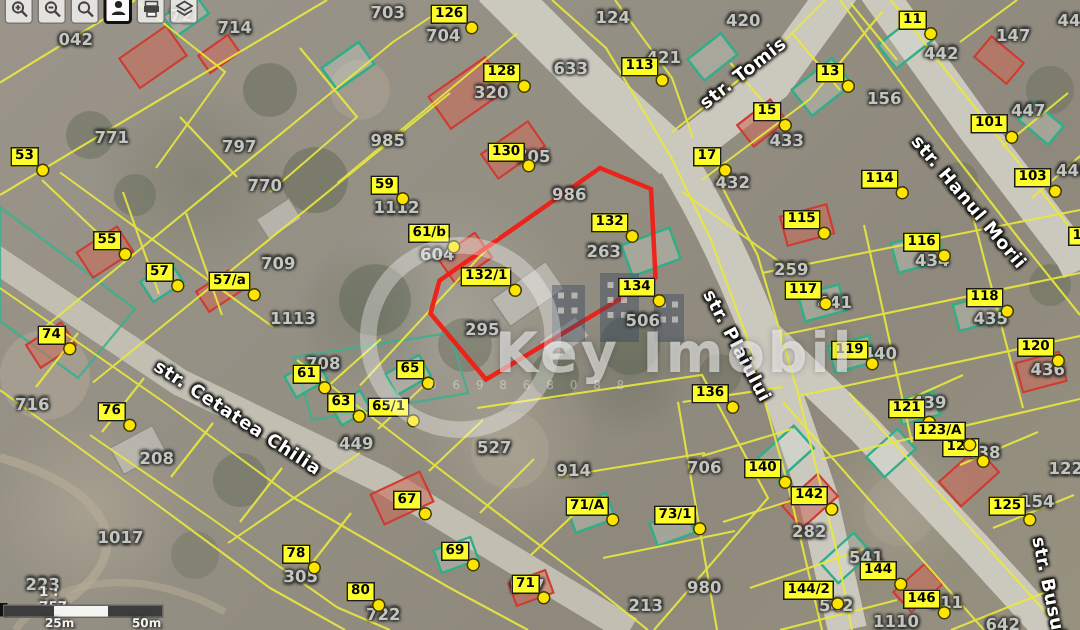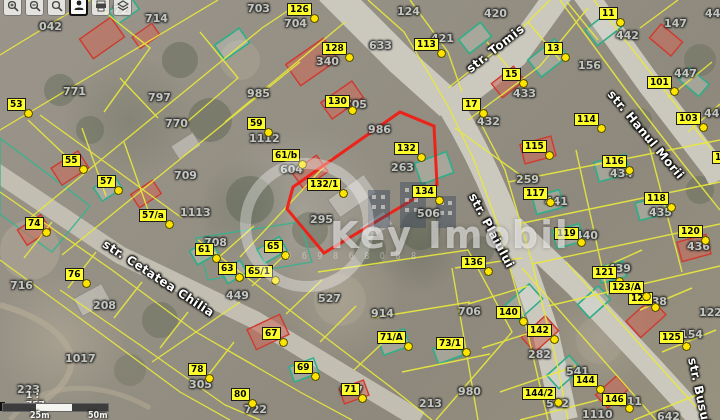--- a/index.html
+++ b/index.html
@@ -245,21 +245,21 @@
   <div id="tnums-layer">
       <div class="tnum" style="left: 39px; top: 21px;">042</div>
       <div class="tnum" style="left: 145px; top: 13px;">714</div>
       <div class="tnum" style="left: 247px; top: 3px;">703</div>
       <div class="tnum" style="left: 284px; top: 18px;">704</div>
       <div class="tnum" style="left: 108px; top: 92px; margin-left: 40px;">797</div>
       <div class="tnum" style="left: 31px; top: 86px; padding-left: 32px;">771</div>
       <div class="tnum" style="left: 165px; top: 118px;">770</div>
       <div class="tnum" style="left: 247px; top: 88px;">985</div>
       <div class="tnum" style="left: 249px; top: 133px;">1112</div>
-      <div class="tnum" style="left: 316px; top: 56px;">340</div>
+      <div class="tnum" style="left: 316px; top: 56px;">320</div>
       <div class="tnum" style="left: 369px; top: 40px;">633</div>
       <div class="tnum" style="left: 344px; top: 99px;">705</div>
       <div class="tnum" style="left: 397px; top: 6px;">124</div>
       <div class="tnum" style="left: 431px; top: 33px;">421</div>
       <div class="tnum" style="left: 484px; top: 8px;">420</div>
       <div class="tnum" style="left: 616px; top: 30px;">442</div>
       <div class="tnum" style="left: 664px; top: 18px;">147</div>
       <div class="tnum" style="left: 705px; top: 8px;">443</div>
       <div class="tnum" style="left: 552px; top: 60px; margin-left: 26px;">156</div>
       <div class="tnum" style="left: 513px; top: 88px;">433</div>
@@ -269,21 +269,21 @@
       <div class="tnum" style="left: 516px; top: 158px; margin-top: 16px;">259</div>
       <div class="tnum" style="left: 610px; top: 168px;">434</div>
       <div class="tnum" style="left: 545px; top: 196px;">441</div>
       <div class="tnum" style="left: 649px; top: 207px;">435</div>
       <div class="tnum" style="left: 575px; top: 230px;">440</div>
       <div class="tnum" style="left: 687px; top: 241px;">436</div>
       <div class="tnum" style="left: 608px; top: 263px;">439</div>
       <div class="tnum" style="left: 174px; top: 170px;">709</div>
       <div class="tnum" style="left: 180px; top: 207px;">1113</div>
       <div class="tnum" style="left: 204px; top: 237px;">708</div>
-      <div class="tnum" style="left: 10px; top: 280px;">716</div>
+      <div class="tnum" style="left: 10px; top: 264px;">716</div>
       <div class="tnum" style="left: 280px; top: 164px;">604</div>
       <div class="tnum" style="left: 310px; top: 214px;">295</div>
       <div class="tnum" style="left: 368px; top: 124px;">986</div>
       <div class="tnum" style="left: 391px; top: 162px;">263</div>
       <div class="tnum" style="left: 417px; top: 208px;">506</div>
       <div class="tnum" style="left: 93px; top: 300px;">208</div>
       <div class="tnum" style="left: 65px; top: 353px;">1017</div>
       <div class="tnum" style="left: 17px; top: 384px;">223</div>
       <div class="tnum" style="left: 189px; top: 379px;">305</div>
       <div class="tnum" style="left: 226px; top: 290px;">449</div>
@@ -312,21 +312,21 @@
       <div class="plabel" style="left: 325px; top: 95px;">130<span class="dot"></span></div>
       <div class="plabel" style="left: 414px; top: 38px;">113<span class="dot"></span></div>
       <div class="plabel" style="left: 599px; top: 7px;">11<span class="dot"></span></div>
       <div class="plabel" style="left: 544px; top: 42px;">13<span class="dot"></span></div>
       <div class="plabel" style="left: 502px; top: 68px;">15<span class="dot"></span></div>
       <div class="plabel" style="left: 462px; top: 98px;">17<span class="dot"></span></div>
       <div class="plabel" style="left: 247px; top: 117px;">59<span class="dot"></span></div>
       <div class="plabel" style="left: 272px; top: 149px;">61/b<span class="dot"></span></div>
       <div class="plabel" style="left: 62px; top: 154px;">55<span class="dot"></span></div>
       <div class="plabel" style="left: 97px; top: 175px;">57<span class="dot"></span></div>
-      <div class="plabel" style="left: 139px; top: 181px; margin-top: 28px;">57/a<span class="dot"></span></div>
+      <div class="plabel" style="left: 139px; top: 181px;">57/a<span class="dot"></span></div>
       <div class="plabel" style="left: 25px; top: 217px;">74<span class="dot"></span></div>
       <div class="plabel" style="left: 647px; top: 76px;">101<span class="dot"></span></div>
       <div class="plabel" style="left: 574px; top: 113px;">114<span class="dot"></span></div>
       <div class="plabel" style="left: 676px; top: 112px;">103<span class="dot"></span></div>
       <div class="plabel" style="left: 522px; top: 140px;">115<span class="dot"></span></div>
       <div class="plabel" style="left: 602px; top: 155px;">116<span class="dot"></span></div>
       <div class="plabel" style="left: 523px; top: 187px;">117<span class="dot"></span></div>
       <div class="plabel" style="left: 644px; top: 192px;">118<span class="dot"></span></div>
       <div class="plabel" style="left: 554px; top: 227px;">119<span class="dot"></span></div>
       <div class="plabel" style="left: 678px; top: 225px;">120<span class="dot"></span></div>

